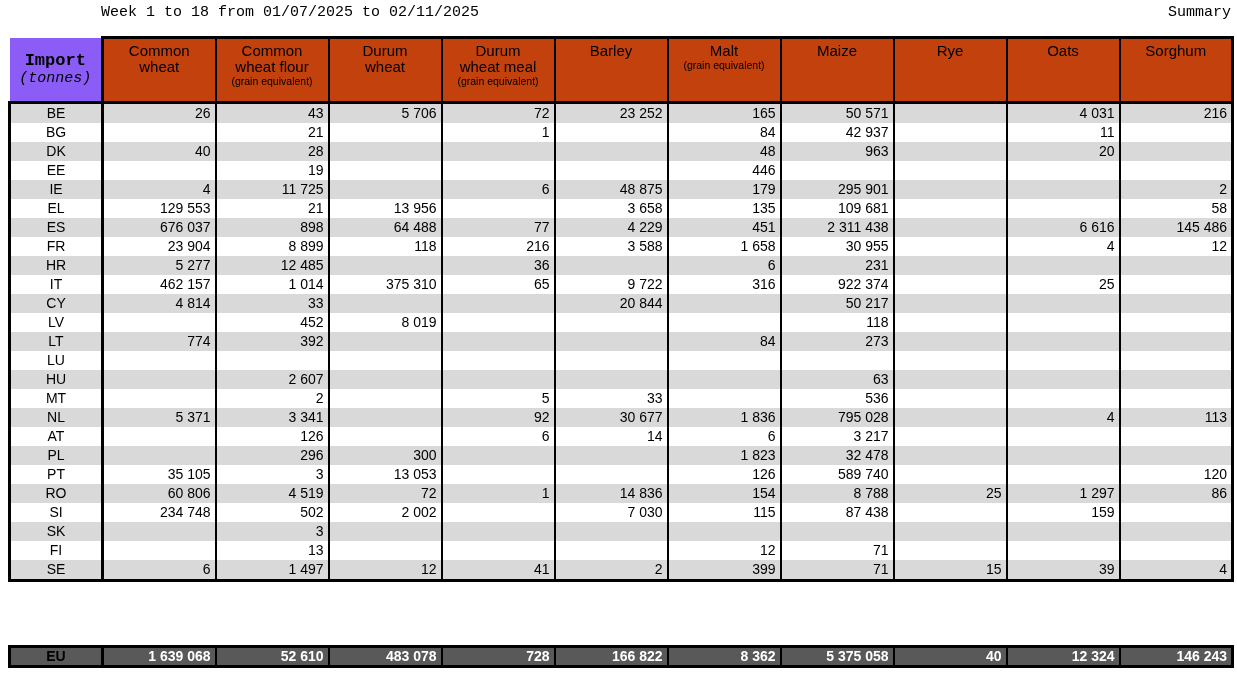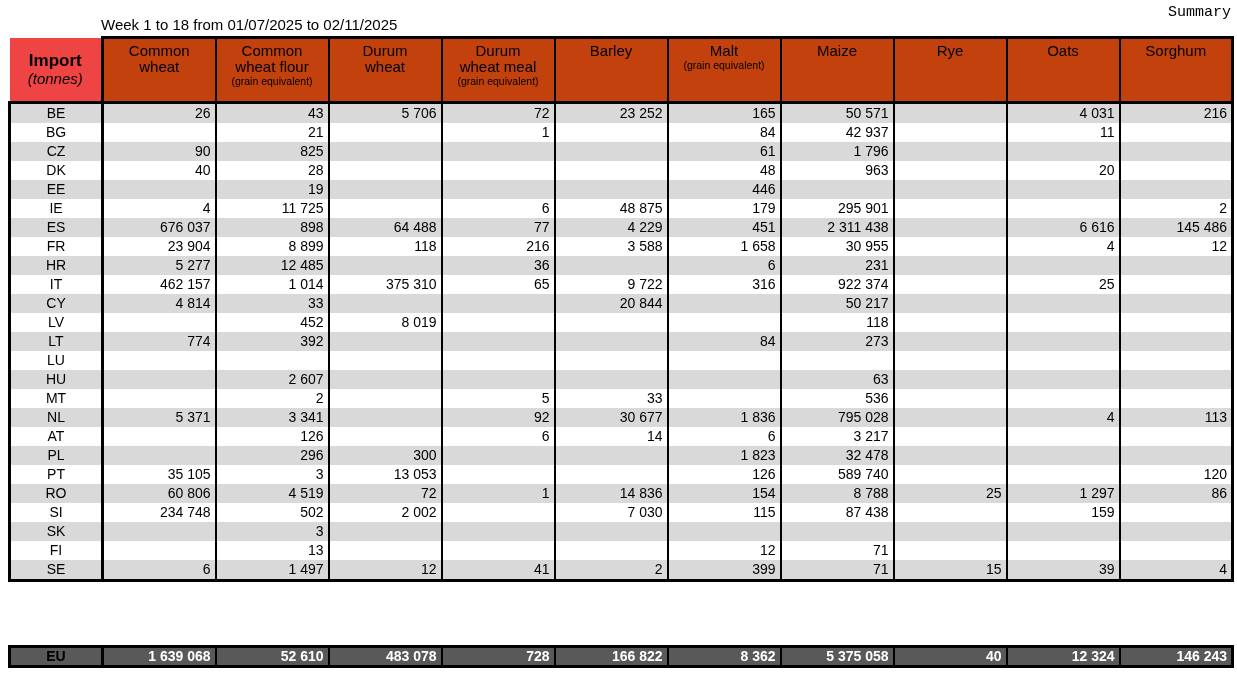--- a/index.html
+++ b/index.html
@@ -6,28 +6,28 @@
     --row-shade:#d9d9d9;
     --total-bg:#595959;
     --total-text:#ffffff;
     --border-c:#000000;
   }
   html,body{margin:0;padding:0;}
   body{
     width:1237px;height:678px;background:#ffffff;position:relative;overflow:hidden;
     font-family:"Liberation Sans",sans-serif;color:#000;
   }
-  #report-title{position:absolute;left:101px;top:16px;font-size:15px;}
+  #report-title{position:absolute;left:101px;top:4px;font-size:15px;font-family:Liberation Mono, monospace;}
   #summary-label{position:absolute;right:6px;top:4px;font-size:15px;font-family:Liberation Mono, monospace;}
 
   table{border-collapse:collapse;table-layout:fixed;}
   #main-table{position:absolute;left:8px;top:36px;width:1223px;}
 
   
-  th.corner{border:none;border-bottom:3px solid var(--border-c);vertical-align:middle;padding:0;background:#ef4444;}
+  th.corner{border:none;border-bottom:3px solid var(--border-c);vertical-align:middle;padding:0;background:#8b5cf6;font-family:Liberation Mono, monospace;}
   .corner-title{font-weight:bold;font-size:17px;line-height:19px;text-align:center;}
   .corner-unit{font-style:italic;font-weight:normal;font-size:15px;line-height:18px;text-align:center;}
   th.colhead{
     border:2px solid var(--border-c);border-top:3px solid var(--border-c);border-bottom:3px solid var(--border-c);
     background:#c2410c;vertical-align:top;padding:4px 2px 0 2px;height:58px;font-weight:normal;
   }
   #header-row th:nth-child(2){border-left:3px solid var(--border-c);}
   #header-row th:last-child{border-right:3px solid var(--border-c);}
   .collabel{font-size:15px;line-height:16px;white-space:pre-line;text-align:center;}
   .colsub{font-size:10.5px;line-height:13px;text-align:center;}
@@ -143,33 +143,20 @@
         <td class="num"></td>
         <td class="num">1</td>
         <td class="num"></td>
         <td class="num">84</td>
         <td class="num">42 937</td>
         <td class="num"></td>
         <td class="num">11</td>
         <td class="num"></td>
       </tr>
       <tr>
-        <td class="country">CZ</td>
-        <td class="num">90</td>
-        <td class="num">825</td>
-        <td class="num"></td>
-        <td class="num"></td>
-        <td class="num"></td>
-        <td class="num">61</td>
-        <td class="num">1 796</td>
-        <td class="num"></td>
-        <td class="num"></td>
-        <td class="num"></td>
-      </tr>
-      <tr>
         <td class="country">DK</td>
         <td class="num">40</td>
         <td class="num">28</td>
         <td class="num"></td>
         <td class="num"></td>
         <td class="num"></td>
         <td class="num">48</td>
         <td class="num">963</td>
         <td class="num"></td>
         <td class="num">20</td>
@@ -193,20 +180,33 @@
         <td class="num">4</td>
         <td class="num">11 725</td>
         <td class="num"></td>
         <td class="num">6</td>
         <td class="num">48 875</td>
         <td class="num">179</td>
         <td class="num">295 901</td>
         <td class="num"></td>
         <td class="num"></td>
         <td class="num">2</td>
+      </tr>
+      <tr>
+        <td class="country">EL</td>
+        <td class="num">129 553</td>
+        <td class="num">21</td>
+        <td class="num">13 956</td>
+        <td class="num"></td>
+        <td class="num">3 658</td>
+        <td class="num">135</td>
+        <td class="num">109 681</td>
+        <td class="num"></td>
+        <td class="num"></td>
+        <td class="num">58</td>
       </tr>
       <tr>
         <td class="country">ES</td>
         <td class="num">676 037</td>
         <td class="num">898</td>
         <td class="num">64 488</td>
         <td class="num">77</td>
         <td class="num">4 229</td>
         <td class="num">451</td>
         <td class="num">2 311 438</td>

